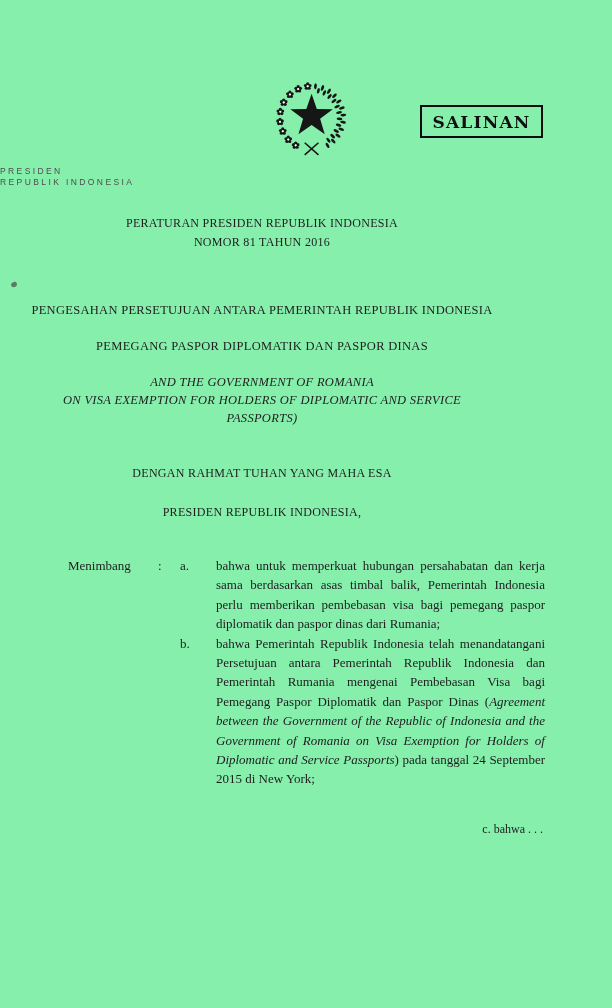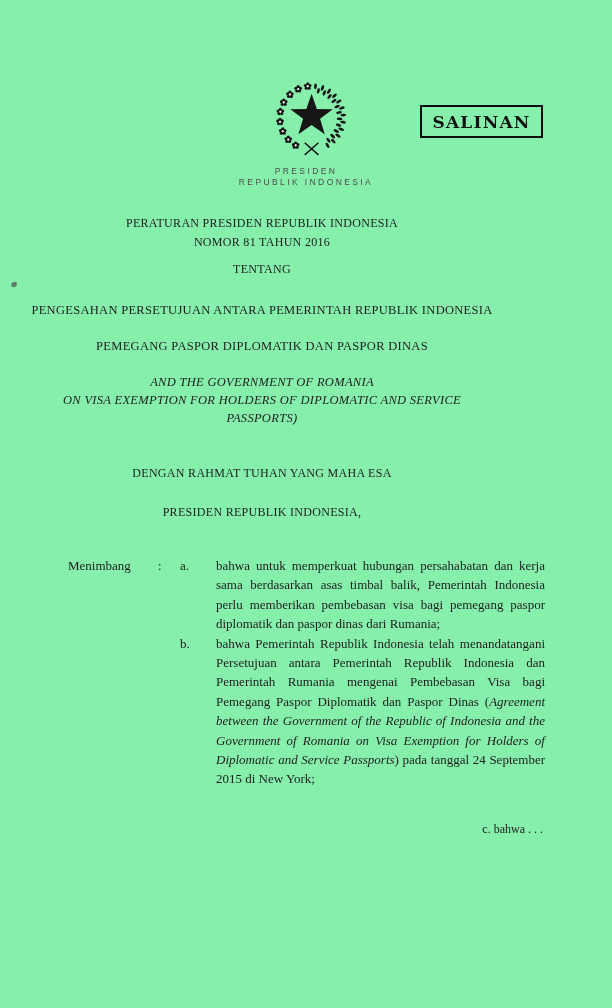--- a/index.html
+++ b/index.html
@@ -11,21 +11,21 @@
   }
   .stamp {
     position:absolute; left:420px; top:105px; width:123px; height:33px;
     border:2.5px solid #0d0d0d; display:flex; align-items:center; justify-content:center;
     font-family:"DejaVu Serif", serif; font-weight:700; font-size:17px; letter-spacing:1.2px;
     color:#101010;
   }
   .emblem { position:absolute; left:264px; top:80px; width:90px; height:86px; }
   .emblem svg { display:block; width:100%; height:100%; }
   .lh {
-    position:absolute; left:0; width:612px; text-align:center;
+    position:absolute; left:0; width:612px; 
     font-family:"Liberation Sans", sans-serif; color:#4d4d4d;
     font-size:8.5px; letter-spacing:2.4px; white-space:nowrap;
   }
   .lh1 { top:166px; }
   .lh2 { top:177px; }
   .cline {
     position:absolute; left:0; width:524px; text-align:center;
     font-size:12px; letter-spacing:0.3px; white-space:nowrap; color:#1d1d1d;
   }
   .subj { font-size:12.5px; }
@@ -104,21 +104,20 @@
       <use href="#grain" transform="translate(72.6,70.0) rotate(144)"></use>
       <path d="M45,87 L61,73 M61,87 L45,73" stroke="#161616" stroke-width="1.8" fill="none"></path>
     </svg>
   </div>
 
   <div class="lh lh1">PRESIDEN</div>
   <div class="lh lh2">REPUBLIK INDONESIA</div>
 
   <div class="cline" style="top:216px">PERATURAN PRESIDEN REPUBLIK INDONESIA</div>
   <div class="cline" style="top:235px">NOMOR 81 TAHUN 2016</div>
-  <div class="cline" style="top:262px">TENTANG</div>
 
   <div class="cline subj" style="top:303px">PENGESAHAN PERSETUJUAN ANTARA PEMERINTAH REPUBLIK INDONESIA</div>
   <div class="cline subj" style="top:339px">PEMEGANG PASPOR DIPLOMATIK DAN PASPOR DINAS</div>
   <div class="cline subj it" style="top:375px">AND THE GOVERNMENT OF ROMANIA</div>
   <div class="cline subj it" style="top:393px">ON VISA EXEMPTION FOR HOLDERS OF DIPLOMATIC AND SERVICE</div>
   <div class="cline subj it" style="top:411px">PASSPORTS)</div>
 
   <div class="cline" style="top:466px">DENGAN RAHMAT TUHAN YANG MAHA ESA</div>
   <div class="cline" style="top:505px">PRESIDEN REPUBLIK INDONESIA,</div>
 

